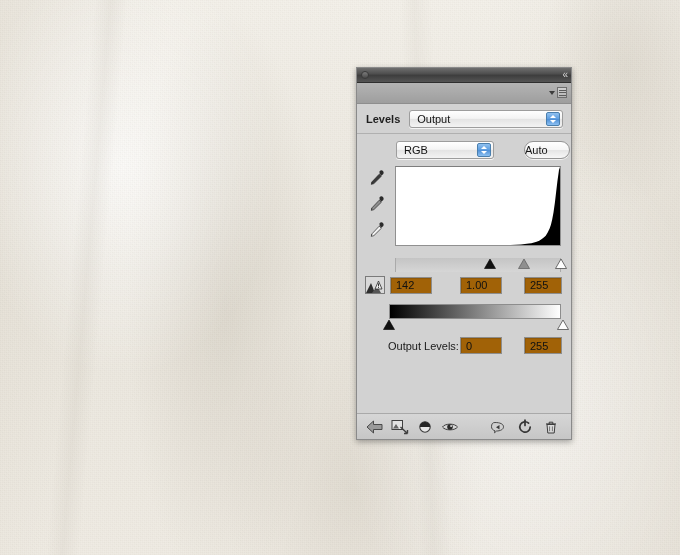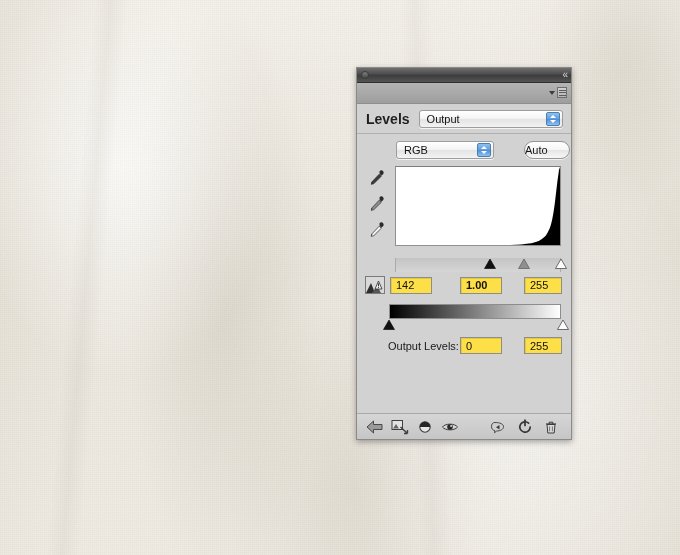--- a/index.html
+++ b/index.html
@@ -146,21 +146,21 @@
   .preset-row {
     height: 30px;
     display: flex;
     align-items: center;
     padding: 0 8px 0 9px;
     background: #d2d2d2;
     border-bottom: 1px solid #b0b0b0;
     box-sizing: border-box;
   }
   .preset-label {
-    font-size: 14px;
+    font-size: 11px;
     font-weight: bold;
     color: #1f1f1f;
     margin-right: 9px;
   }
 
   
   .aqua-select {
     position: relative;
     height: 18px;
     background: linear-gradient(180deg, #ffffff 0%, #f4f4f4 46%, #e4e4e4 52%, #f3f3f3 100%);
@@ -282,32 +282,32 @@
   .clip-icon {
     width: 20px; height: 18px;
     border: 1px solid #7a7a7a;
     background: linear-gradient(180deg,#e8e8e8,#c9c9c9);
     box-sizing: border-box;
     position: relative;
     overflow: hidden;
   }
   .num-field {
     height: 17px;
-    background: #fde047;
+    background: #a16207;
     border: 1px solid #8d8d8d;
     box-shadow: inset 1px 1px 0 rgba(0,0,0,0.10);
     box-sizing: border-box;
     display: flex;
     align-items: center;
     padding-left: 5px;
     font-size: 11px;
     color: #111;
   }
   #input-black-field { position: absolute; left: 33px; width: 42px; }
-  #input-gamma-field { position: absolute; left: 103px; width: 42px; font-weight: bold; }
+  #input-gamma-field { position: absolute; left: 103px; width: 42px; }
   #input-white-field { position: absolute; left: 167px; width: 38px; }
 
   
   .output-grad-wrap {
     position: relative;
     margin: 6px 10px 0 32px;
     height: 15px;
   }
   .output-grad {
     height: 15px;

